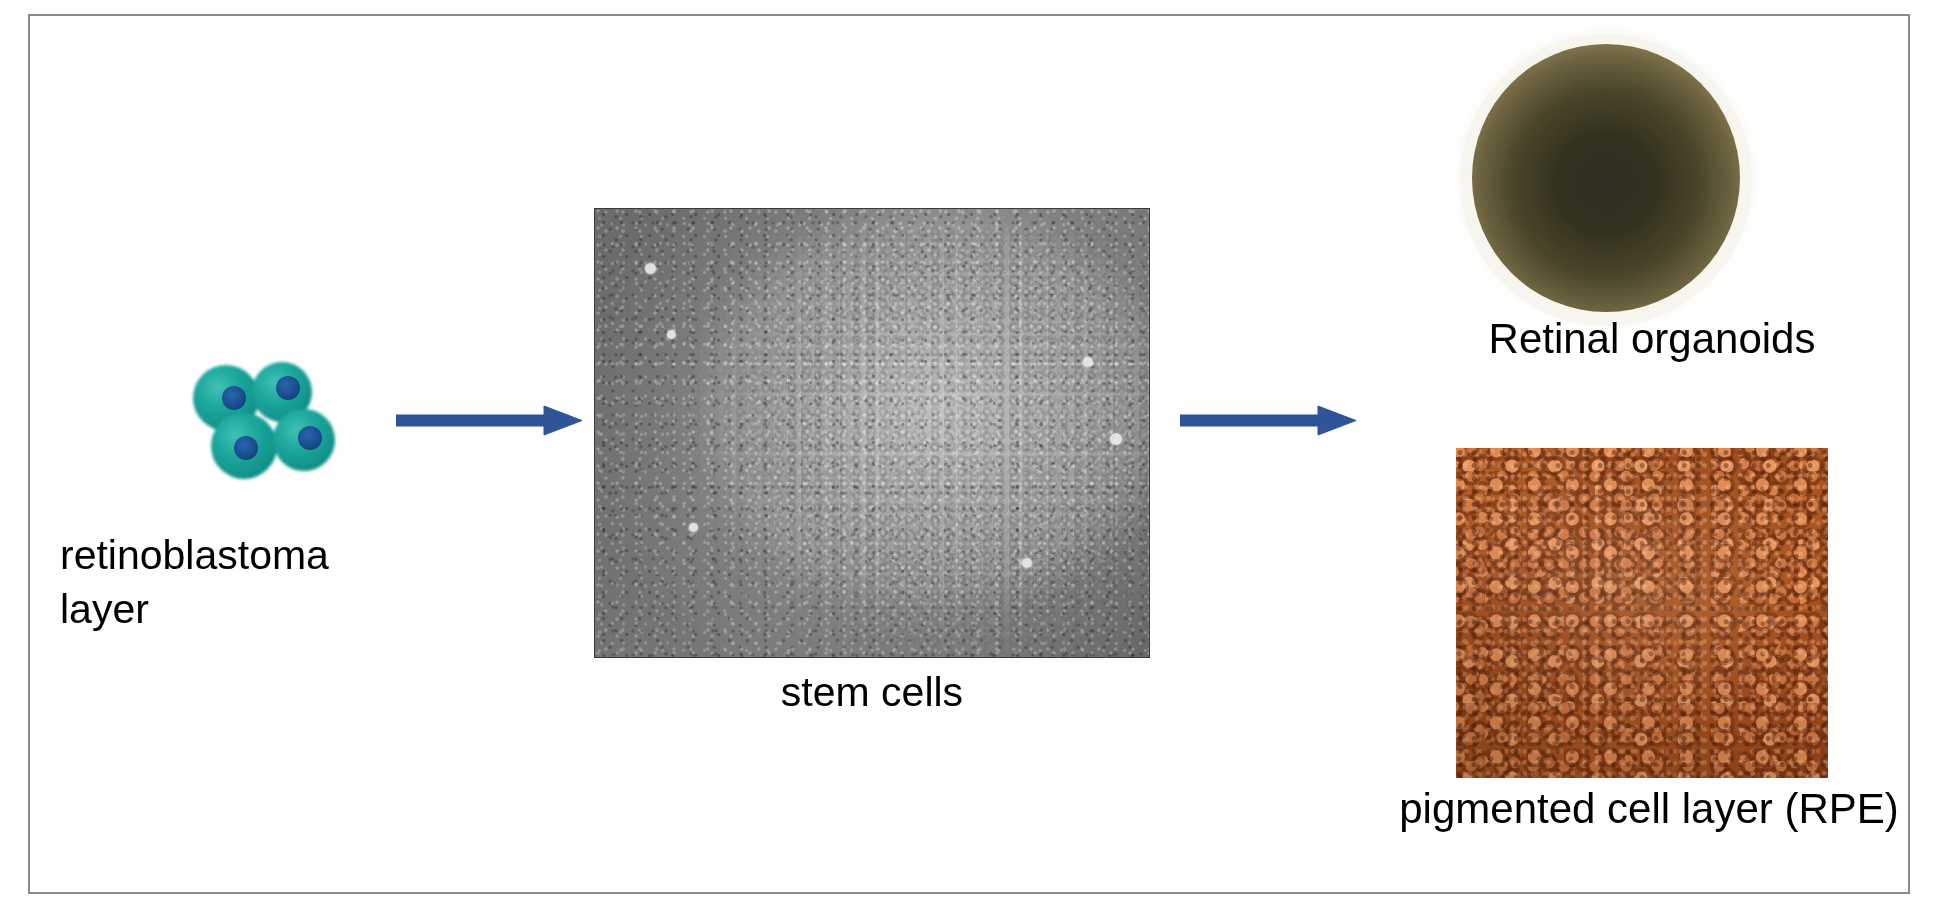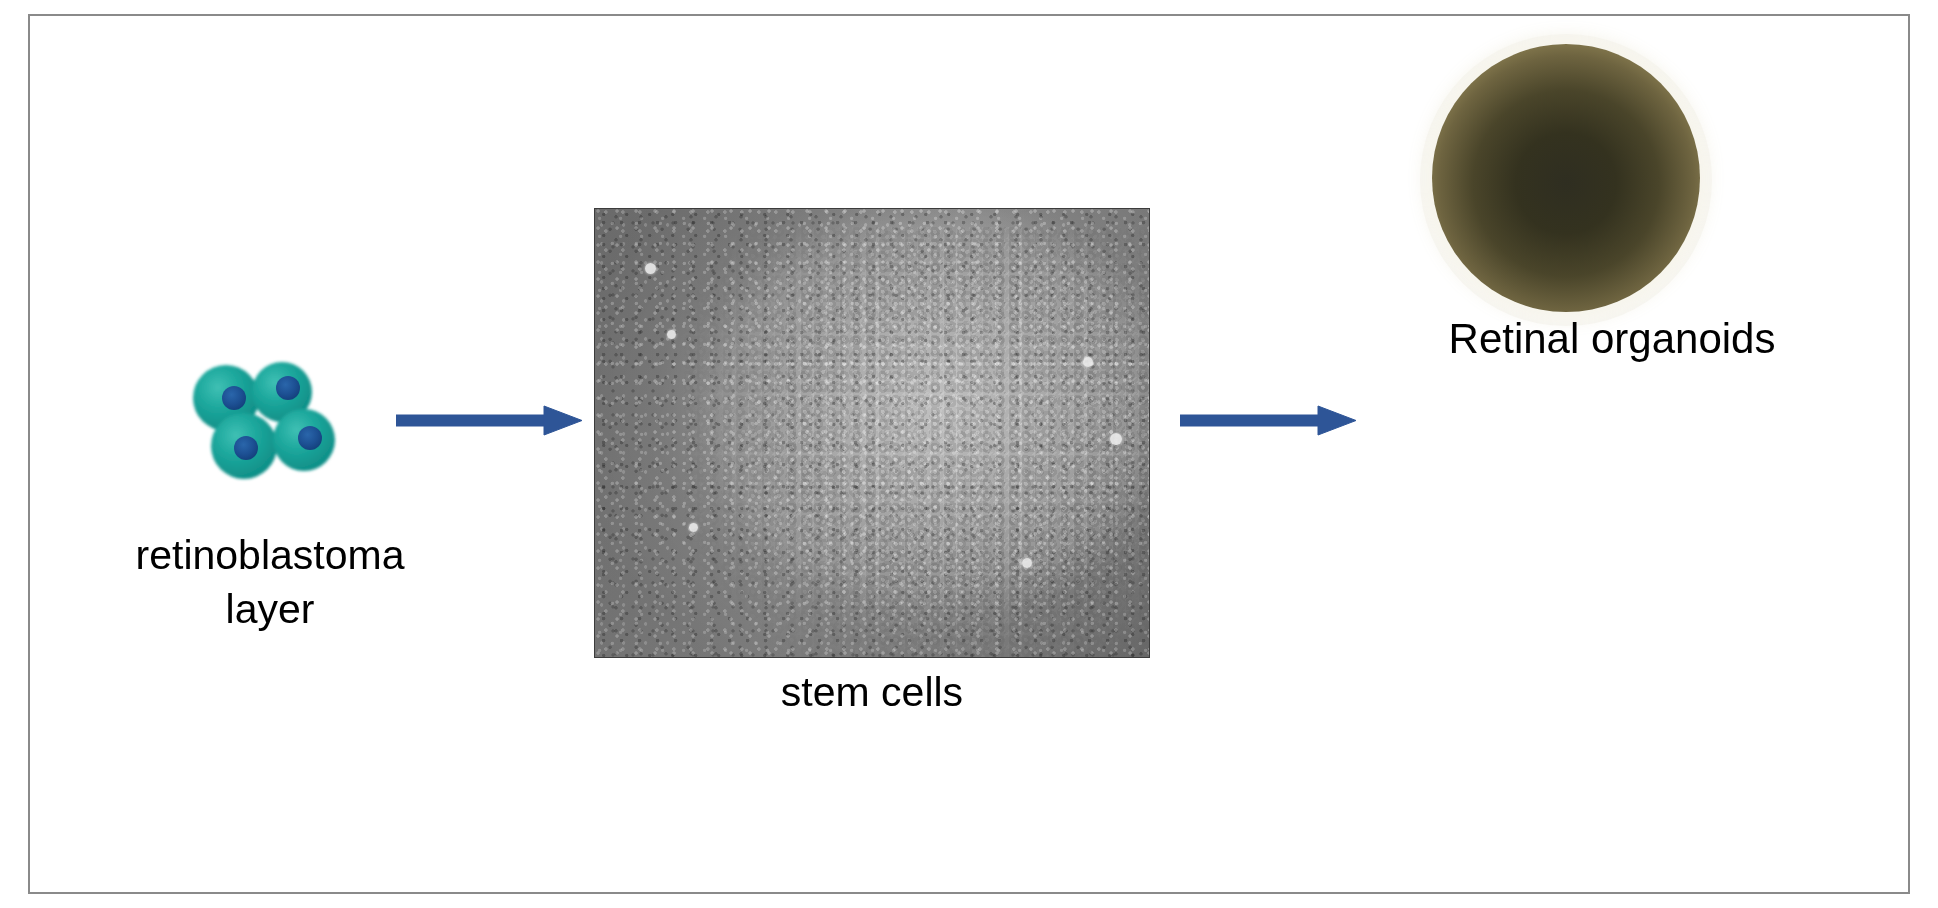--- a/index.html
+++ b/index.html
@@ -36,21 +36,21 @@
     width: 190px;
     height: 130px;
   }
   #cell-cluster svg { display: block; width: 100%; height: 100%; }
 
   #left-label {
     position: absolute;
     left: 60px;
     top: 528px;
     width: 420px;
-    text-align: center;
+    text-align: left;
     font-size: 41px;
     line-height: 54px;
     color: #000000;
   }
   #left-label div { white-space: nowrap; }
 
   
   .arrow {
     position: absolute;
     height: 46px;
@@ -131,21 +131,21 @@
     width: 556px;
     text-align: center;
     font-size: 41px;
     line-height: 52px;
     color: #000000;
   }
 
   
   #organoid-panel {
     position: absolute;
-    left: 1354px;
+    left: 1394px;
     top: 44px;
     width: 520px;
     height: 330px;
   }
   #organoid-sphere {
     position: absolute;
     left: 78px;
     top: 0;
     width: 268px;
     height: 268px;
@@ -308,14 +308,23 @@
       </g>
     </svg>
   </div>
 
   <div id="organoid-panel">
     <div id="organoid-halo"></div>
     <div id="organoid-sphere"></div>
     <div id="organoid-caption">Retinal organoids</div>
   </div>
 
+  <div id="rpe-panel">
+    <div id="rpe-image">
+      <div class="rpe-base"></div>
+      <div class="rpe-cobble"></div>
+      <div class="rpe-grain"></div>
+      <div class="rpe-shade"></div>
+    </div>
+    <div id="rpe-caption">pigmented cell layer (RPE)</div>
+  </div>
 
 </div>
 
 </body></html>

